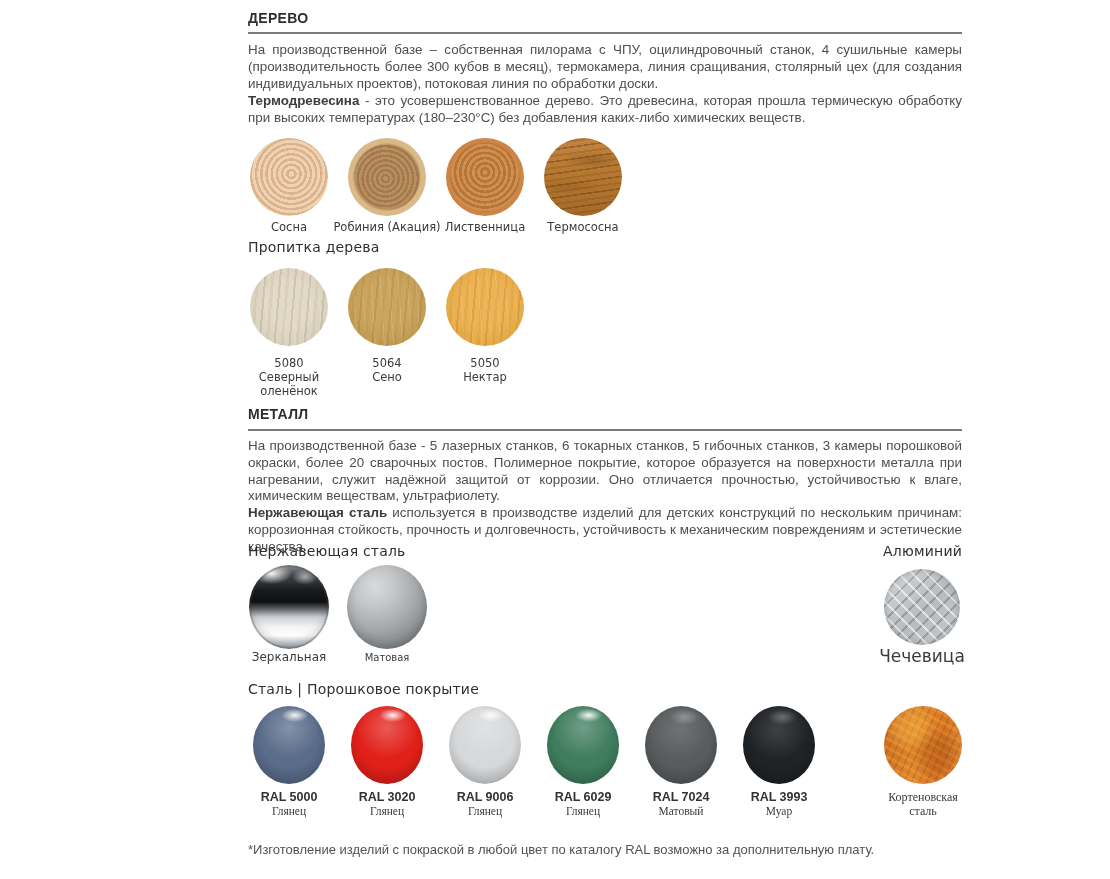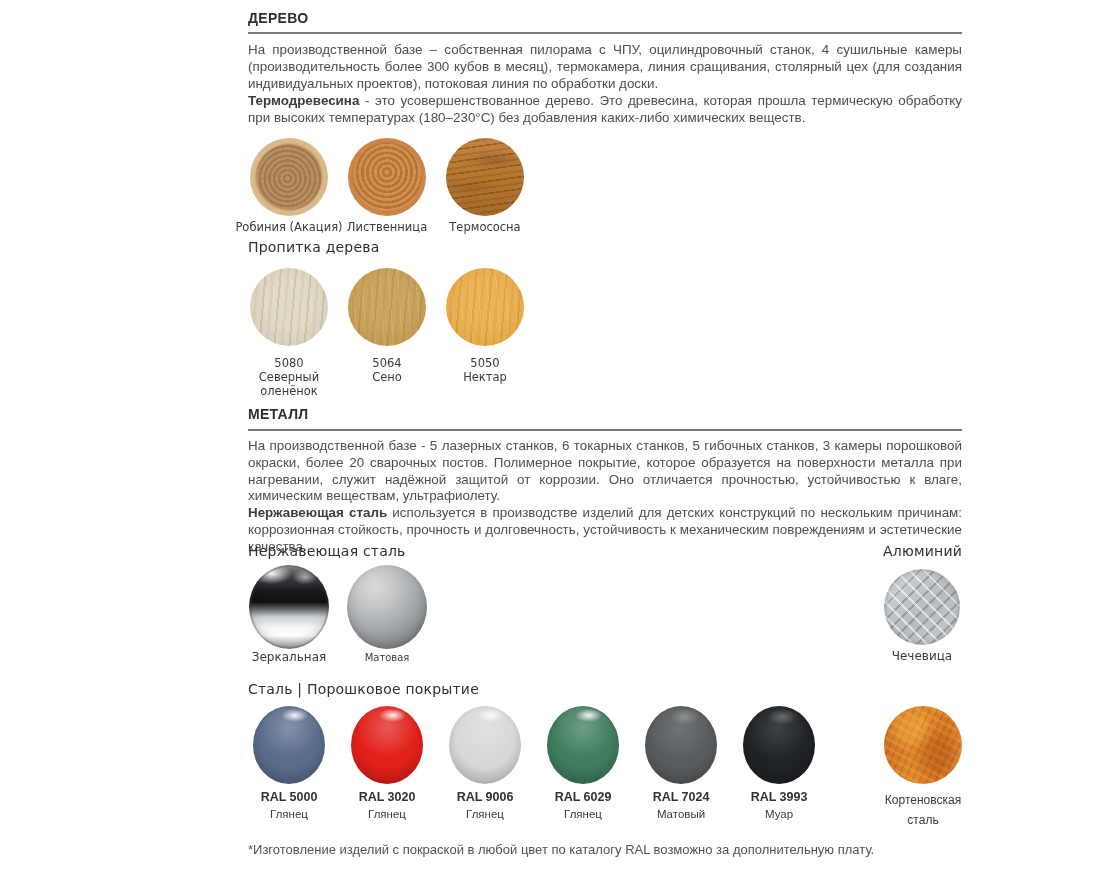--- a/index.html
+++ b/index.html
@@ -24,22 +24,22 @@
   .row { position:absolute; display:flex; }
   .cell { width:98px; display:flex; flex-direction:column; align-items:center; }
   .circle { position:relative; width:78px; height:78px; border-radius:50%; overflow:hidden; }
   .swatch-label {
     margin-top:5px; font-family:"DejaVu Sans", sans-serif; font-size:11.5px;
     color:#3a3a3a; text-align:center; line-height:13.5px; white-space:nowrap;
   }
   .imp-label { margin-top:10px; font-family:"DejaVu Sans", sans-serif; font-size:11.5px;
     color:#3a3a3a; text-align:center; line-height:14px; width:92px; }
   .ral-code { margin-top:6px; font-size:12.5px; font-weight:bold; color:#323232; text-align:center; }
-  .ral-finish { font-family:Liberation Sans, sans-serif; font-size:11.5px; color:#3a3a3a;
-    text-align:center; line-height:20px; width:96px; }
+  .ral-finish { font-family:Liberation Serif, serif; font-size:11.5px; color:#3a3a3a;
+    text-align:center; line-height:14px; width:96px; }
   .footnote { position:absolute; left:248px; top:842px; font-size:13px; color:#525252; }
 
   
   .tex-pine { background:
     radial-gradient(circle at 50% 50%, rgba(0,0,0,0) 0 78%, rgba(214,166,128,.55) 90%, rgba(196,146,108,.75) 100%),
     repeating-radial-gradient(circle at 53% 46%, #eed2b2 0 2.8px, #dcb28c 2.8px 5.2px); }
   .tex-robinia { background:
     radial-gradient(circle at 50% 50%, rgba(0,0,0,0) 0 58%, rgba(220,188,140,.95) 62% 85%, #6a5132 88% 94%, #3d2d1a 94% 100%),
     repeating-radial-gradient(circle at 48% 52%, #b98f5f 0 2.4px, #a27a4e 2.4px 4.8px); }
   .tex-larch { background:
@@ -97,20 +97,24 @@
   <div class="sec-title" style="top:10px;">ДЕРЕВО</div>
   <div class="rule" style="top:32px;"></div>
 
   <div class="para" style="top:41px;">
     <div>На производственной базе – собственная пилорама с ЧПУ, оцилиндровочный станок, 4 сушильные камеры (производительность более 300 кубов в месяц), термокамера, линия сращивания, столярный цех (для создания индивидуальных проектов), потоковая линия по обработки доски.</div>
     <div><b>Термодревесина</b><span> - это усовершенствованное дерево. Это древесина, которая прошла термическую обработку при высоких температурах (180–230°С) без добавления каких-либо химических веществ.</span></div>
   </div>
 
   <div class="row" style="left:240px; top:138px;">
     <div class="cell">
+      <div class="circle tex-pine"></div>
+      <div class="swatch-label">Сосна</div>
+    </div>
+    <div class="cell">
       <div class="circle tex-robinia"></div>
       <div class="swatch-label">Робиния (Акация)</div>
     </div>
     <div class="cell">
       <div class="circle tex-larch"></div>
       <div class="swatch-label">Лиственница</div>
     </div>
     <div class="cell">
       <div class="circle tex-thermopine"></div>
       <div class="swatch-label">Термососна</div>
@@ -160,21 +164,21 @@
       <div class="swatch-label" style="margin-top:2px; font-size:12px;">Зеркальная</div>
     </div>
     <div class="cell">
       <div class="sphere steel-size tex-matte"></div>
       <div class="swatch-label" style="margin-top:2px; font-size:10px;">Матовая</div>
     </div>
   </div>
 
   <div class="cell" style="position:absolute; left:873px; top:565px;">
     <div class="circle tex-checker" style="width:76px; height:76px; margin-top:4px;"></div>
-    <div class="swatch-label" style="font-size:12px;">Чечевица</div>
+    <div class="swatch-label" style="font-size:17px;">Чечевица</div>
   </div>
 
   <div class="sub-title" style="left:248px; top:681px;">Сталь | Порошковое покрытие</div>
 
   <div class="row" style="left:240px; top:706px;">
     <div class="cell">
       <div class="sphere ral-size gloss" style="background-color: rgb(90, 108, 139);"></div>
       <div class="ral-code">RAL 5000</div>
       <div class="ral-finish">Глянец</div>
     </div>

